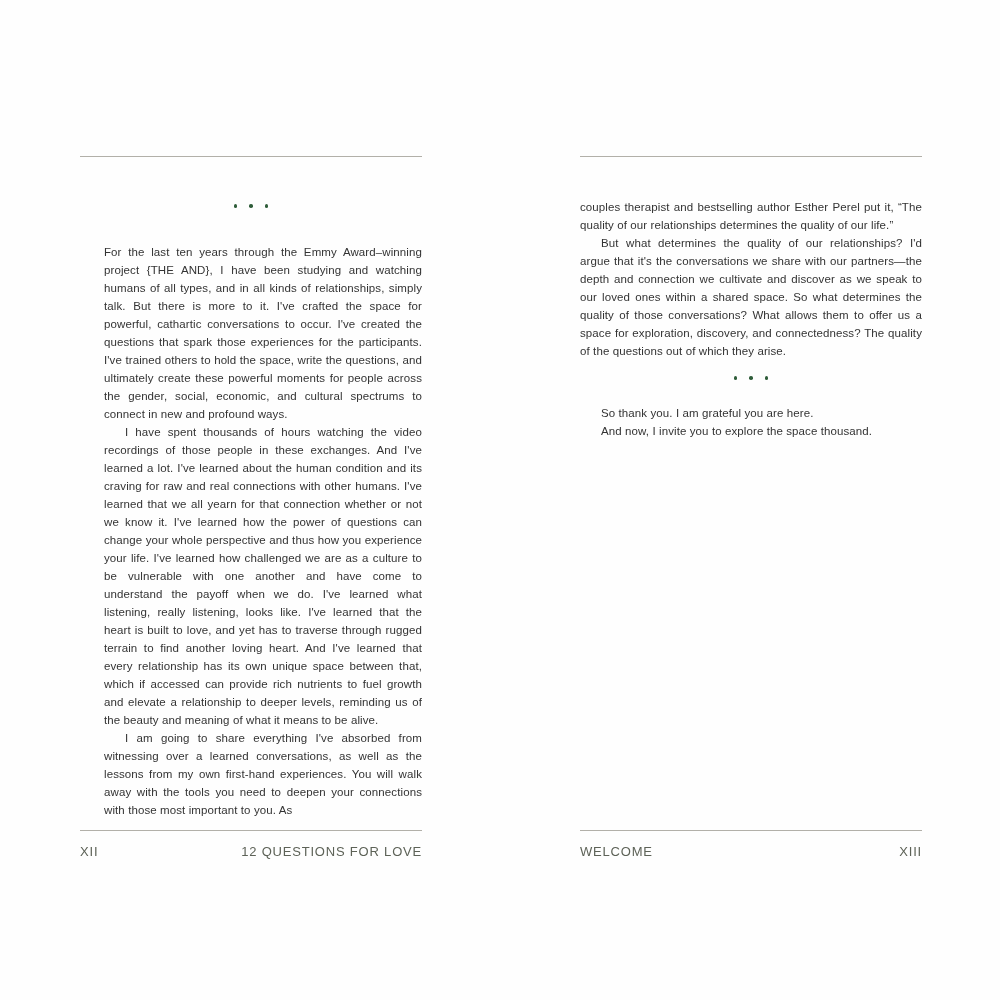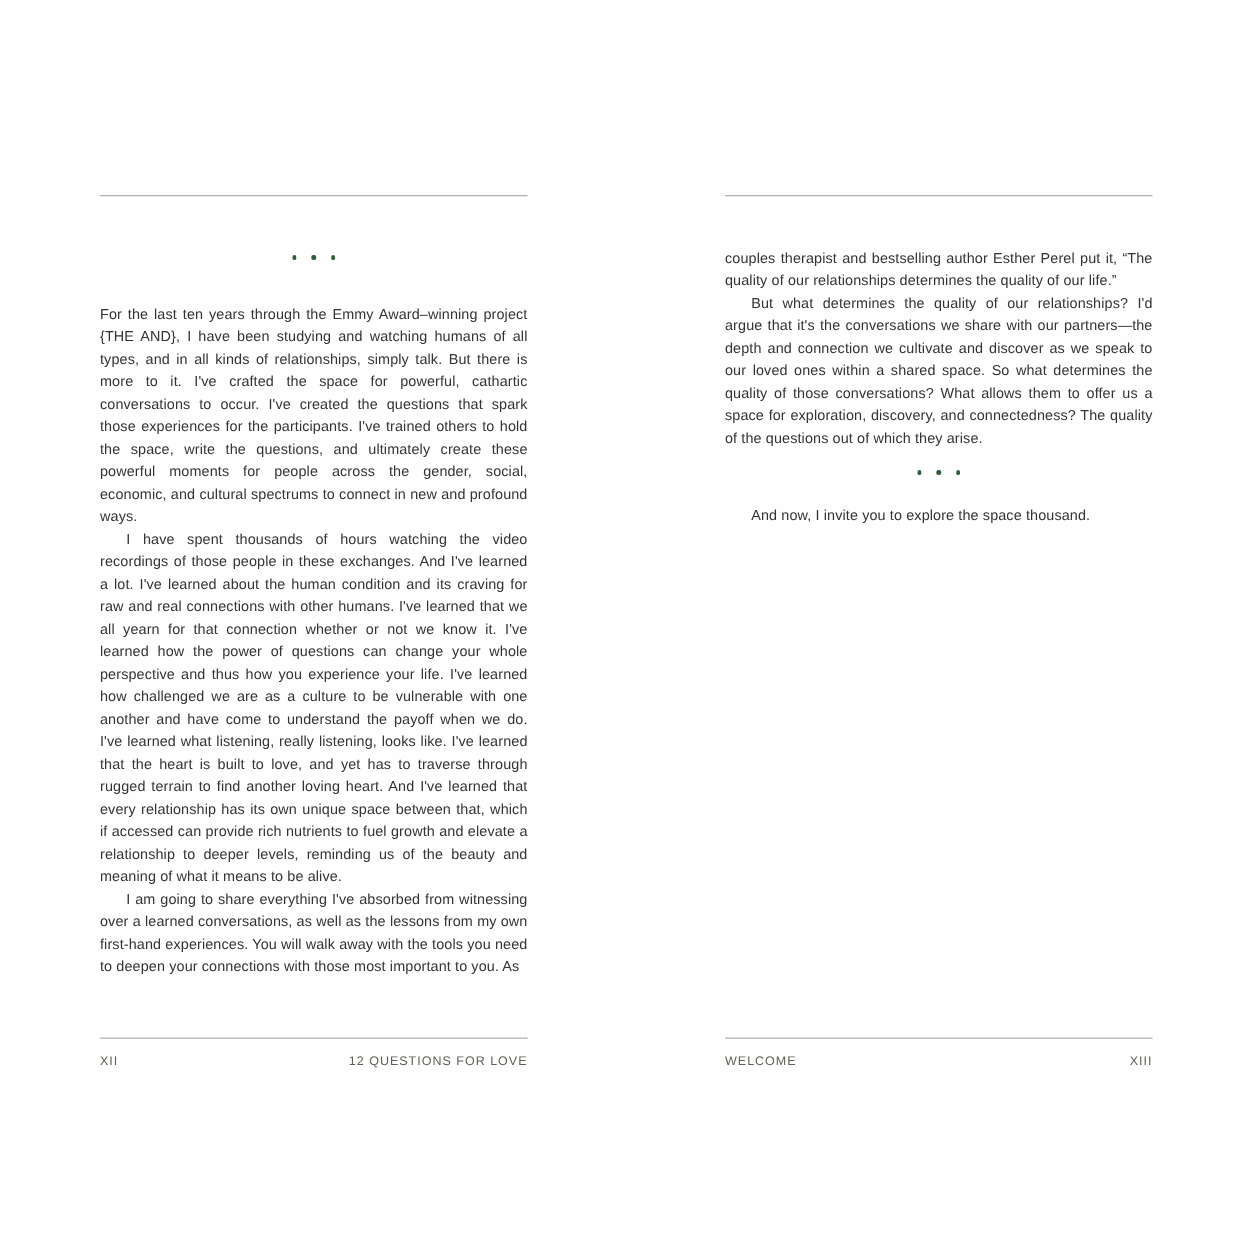--- a/index.html
+++ b/index.html
@@ -59,35 +59,35 @@
 
   .text-block {
     position: absolute;
     left: 0; right: 0;
     color: var(--text-color);
     font-size: 11.5px;
     line-height: 18px;
     text-align: justify;
     letter-spacing: 0.1px;
   }
-  .text-left  { top: 243px; }
+  .text-left  { top: 243px; margin-left: 24px; }
   .text-right { top: 198px; }
 
   .para { text-indent: 0; }
   .para.indent { text-indent: 21px; }
 
   .footer-row {
     position: absolute;
     top: 844px;
     left: 0; right: 0;
     display: flex;
     justify-content: space-between;
     align-items: baseline;
     color: var(--footer-color);
-    font-size: 10px;
+    font-size: 13px;
     letter-spacing: 0.8px;
     text-transform: uppercase;
   }
 </style>
 </head>
 <body>
 
 <div class="spread">
 
   <div class="page page-left">
@@ -118,20 +118,21 @@
     <div class="text-block text-right">
       <p class="para">couples therapist and bestselling author Esther Perel put it, “The quality of our relationships determines the quality of our life.”</p>
       <p class="para indent">But what determines the quality of our relationships? I'd argue that it's the conversations we share with our partners—the depth and connection we cultivate and discover as we speak to our loved ones within a shared space. So what determines the quality of those conversations? What allows them to offer us a space for exploration, discovery, and connectedness? The quality of the questions out of which they arise.</p>
 
       <div class="ornament ornament-flow">
         <span class="dot"></span>
         <span class="dot"></span>
         <span class="dot"></span>
       </div>
 
+      <p class="para indent">So thank you. I am grateful you are here.</p>
       <p class="para indent">And now, I invite you to explore the space thousand.</p>
     </div>
 
     <div class="footer-rule"></div>
     <div class="footer-row">
       <span>WELCOME</span>
       <span>XIII</span>
     </div>
   </div>
 

